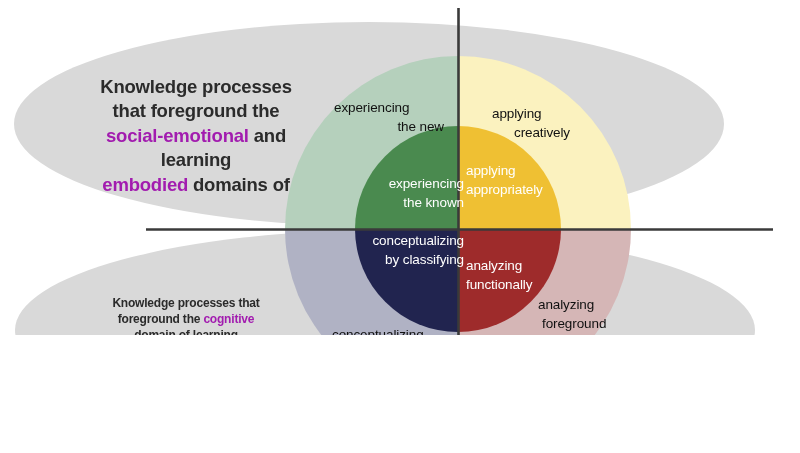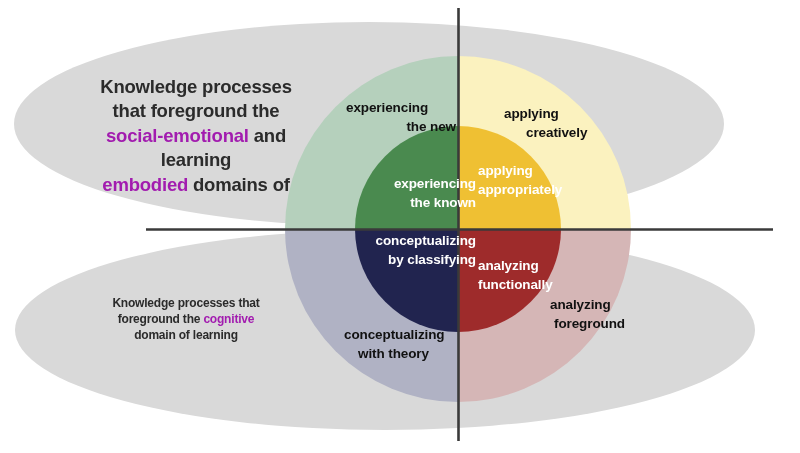--- a/index.html
+++ b/index.html
@@ -6,21 +6,21 @@
     margin: 0;
     padding: 0;
     background: #ffffff;
   }
   body {
     font-family: "Liberation Sans", sans-serif;
   }
   #stage {
     position: relative;
     width: 800px;
-    height: 453px;
+    height: 335px;
     background: #ffffff;
     overflow: hidden;
   }
   #canvas {
     position: absolute;
     left: 0;
     top: 0;
     width: 800px;
     height: 453px;
   }
@@ -44,25 +44,24 @@
   }
   #caption-bottom {
     left: 26px;
     top: 296px;
     width: 320px;
     font-size: 12px;
   }
   
   .q-label {
     position: absolute;
-    font-weight: bold;
+    font-weight: normal;
     font-size: 13.5px;
     line-height: 1.38;
     letter-spacing: -0.1px;
-    margin-left: 12px;
   }
   .q-label.dark { color: #111111; }
   .q-label.light { color: #ffffff; }
 
   #lbl-exp-new       { left: 334px; top: 99px;  width: 110px; text-align: left; }
   #lbl-apply-creat   { left: 492px; top: 105px; width: 130px; text-align: left; }
   #lbl-exp-known     { left: 360px; top: 175px; width: 104px; text-align: right; }
   #lbl-apply-approp  { left: 466px; top: 162px; width: 110px; text-align: left; }
   #lbl-concept-class { left: 356px; top: 232px; width: 108px; text-align: right; }
   #lbl-analyz-func   { left: 466px; top: 257px; width: 104px; text-align: left; }

